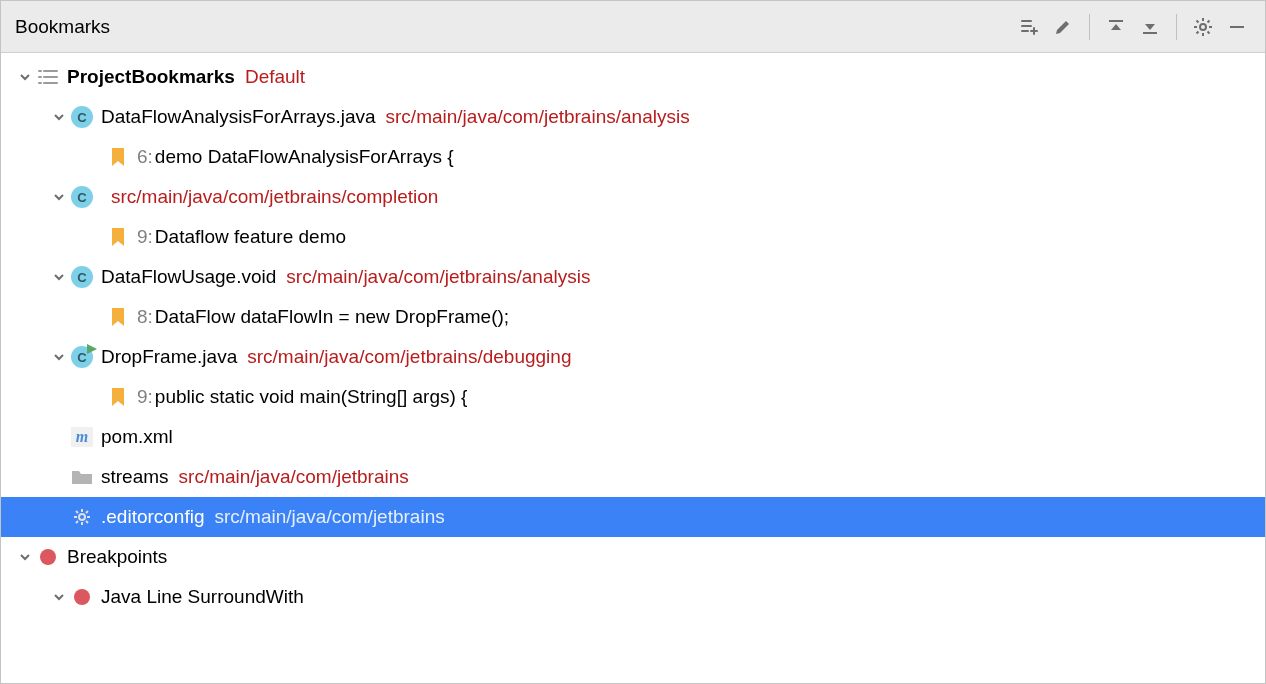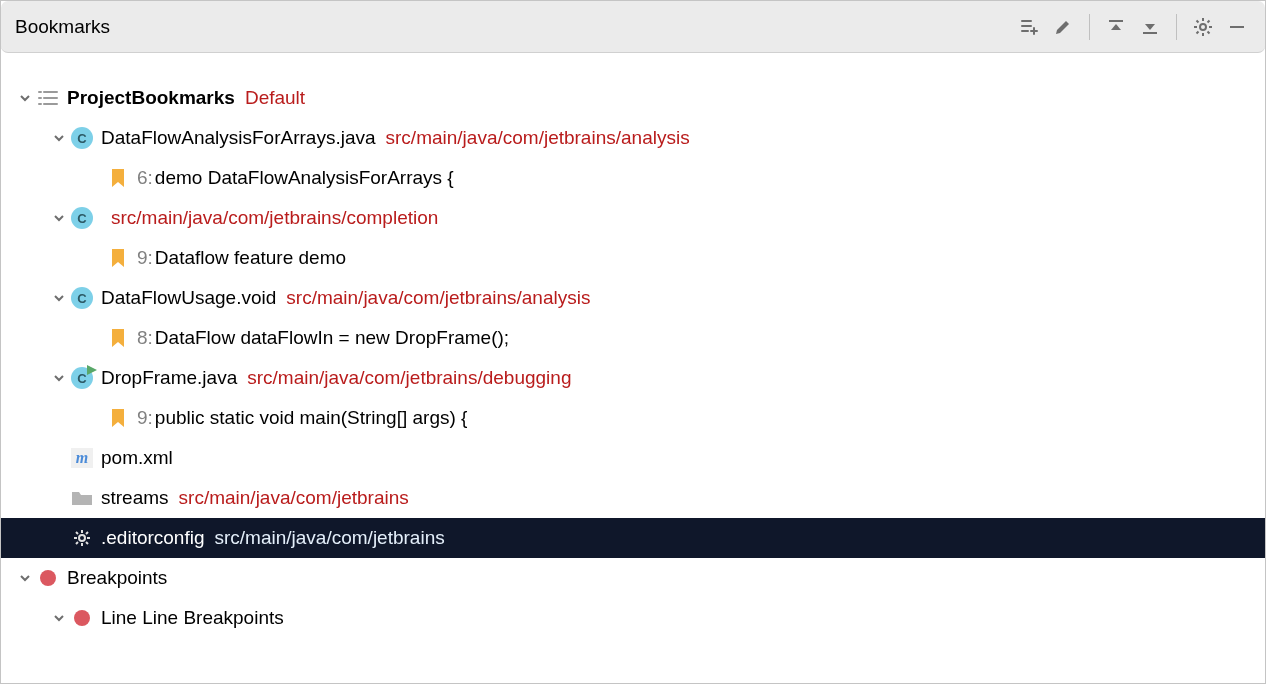--- a/index.html
+++ b/index.html
@@ -15,21 +15,20 @@
     flex-direction: column;
     overflow: hidden;
   }
   .header {
     height: 52px;
     background: #ebebeb;
     border-bottom: 1px solid #d0d0d0;
     display: flex;
     align-items: center;
     padding: 0 14px;
-    border-radius: 7px;
   }
   .header-title {
     flex: 1;
     font-size: 19px;
     color: #000;
   }
   .header-actions {
     display: flex;
     align-items: center;
     gap: 6px;
@@ -49,32 +48,31 @@
     border-radius: 3px;
     cursor: pointer;
     color: #6e6e6e;
   }
 
   .tree {
     flex: 1;
     overflow: auto;
     padding-top: 4px;
     padding-bottom: 4px;
-    margin-top: 21px;
   }
   .row {
     display: flex;
     align-items: center;
     height: 40px;
     padding-left: 14px;
     white-space: nowrap;
     color: #000;
   }
   .row.selected {
-    background: #0f172a;
+    background: #3b82f6;
     color: #fff;
   }
   .row.selected .muted { color: #e4effa; }
   .indent { display:inline-block; }
   .chev {
     width: 20px;
     display: inline-flex;
     align-items: center;
     justify-content: center;
     color: #6e6e6e;
@@ -318,17 +316,17 @@
     <span class="chev">
       <svg width="12" height="12" viewBox="0 0 12 12">
           <path d="M2 4l4 4 4-4" stroke="#6e6e6e" stroke-width="2" fill="none"></path>
         </svg>
     </span>
     <span class="iconcell">
       <svg width="20" height="20" viewBox="0 0 20 20">
           <circle cx="10" cy="10" r="8" fill="#db5860"></circle>
         </svg>
     </span>
-    <span class="label">Line Line Breakpoints</span>
+    <span class="label">Java Line SurroundWith</span>
   </div>
 
 
 </div>
 
 </body></html>

